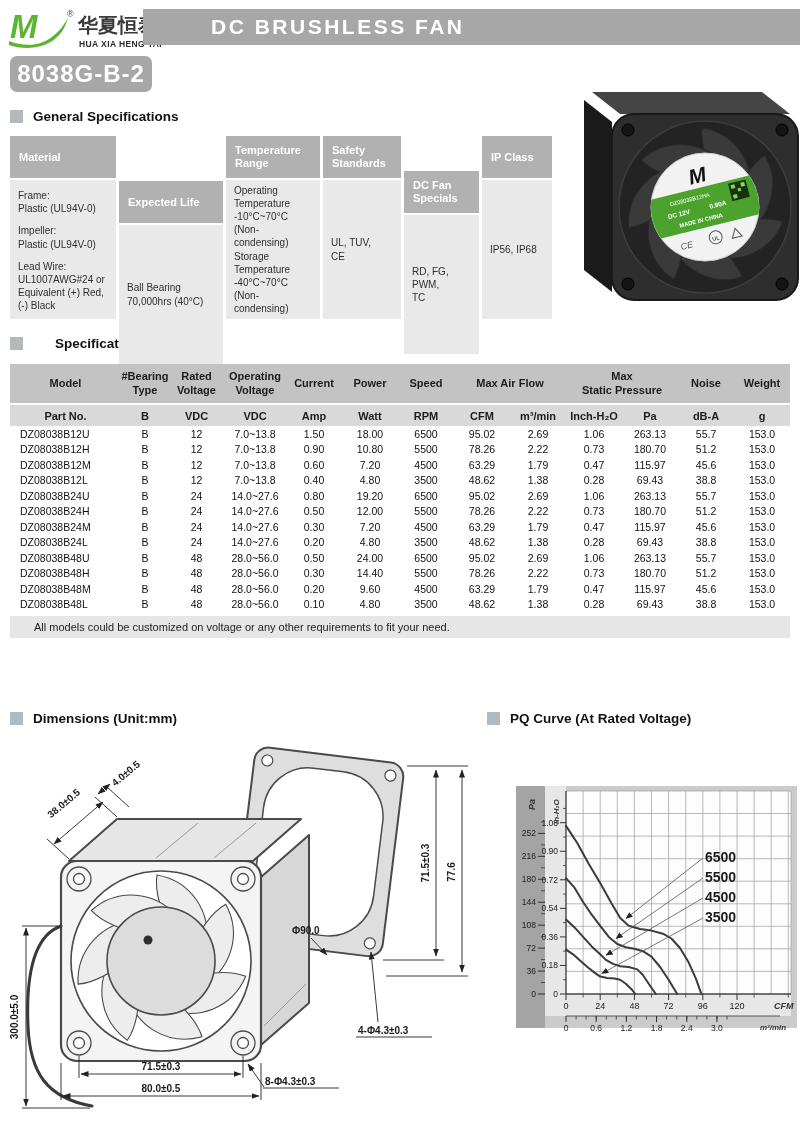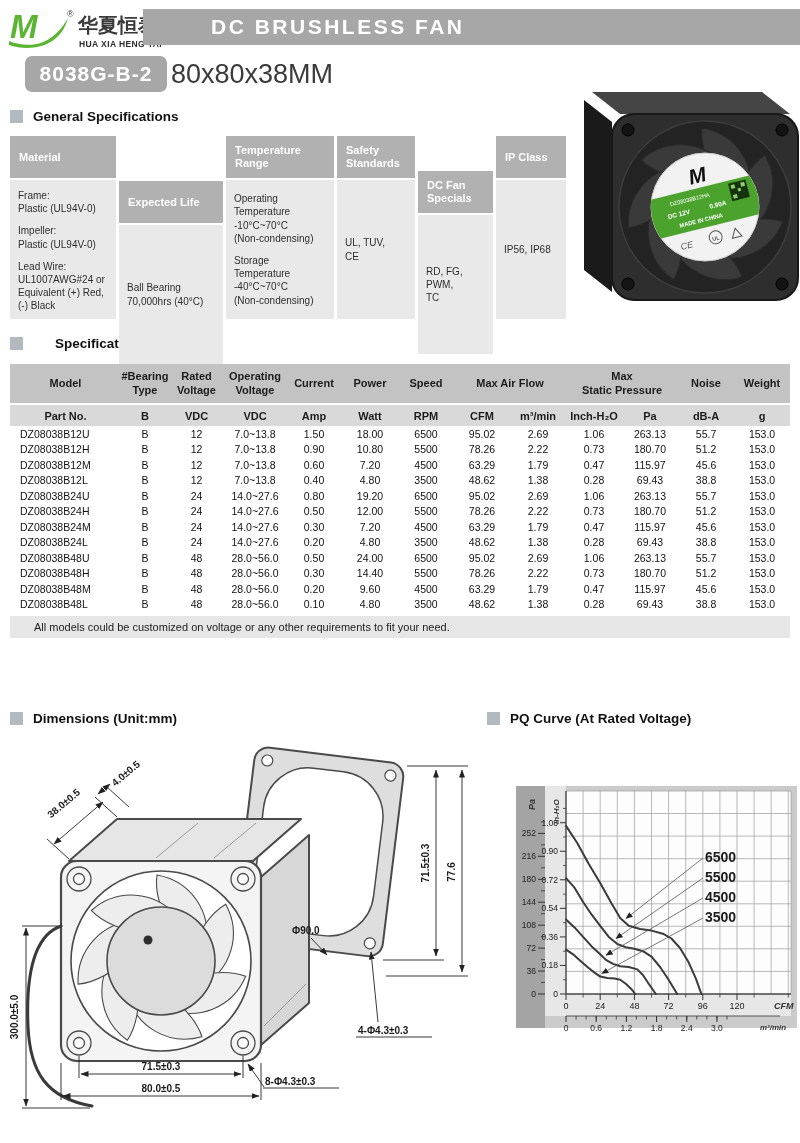--- a/index.html
+++ b/index.html
@@ -5,22 +5,22 @@
   * { margin:0; padding:0; box-sizing:border-box; }
   html,body { background:#fff; }
   body { font-family:"Liberation Sans", sans-serif; }
   #page { position:relative; width:800px; height:1143px; background:#fff; overflow:hidden; }
 
   
   #logo { position:absolute; left:8px; top:4px; width:180px; height:52px; }
   #banner { position:absolute; left:143px; top:9px; width:657px; height:36px; background:#a7a7a7;
             color:#fff; font-weight:bold; font-size:21px; letter-spacing:2.5px; line-height:36px; padding-left:68px; }
   #model-badge { position:absolute; left:10px; top:56px; width:142px; height:36px; background:#a7a7a7;
-            border-radius:7px; color:#fff; font-weight:bold; font-size:21px; letter-spacing:1px;
-            text-align:center; line-height:36px;margin-left:15px; }
+            border-radius:7px; color:#fff; font-weight:bold; font-size:24px; letter-spacing:1px;
+            text-align:center; line-height:36px; }
   #size-label { position:absolute; left:171px; top:56px; height:36px; line-height:37px; font-size:27px; color:#3b3b3b; }
 
   
   .sec { position:absolute; display:flex; align-items:center; gap:10px;text-align:right; }
   .sec .sq { width:13px; height:13px; background:#b2bac0; }
   .sec .t { font-weight:bold; font-size:13.5px; color:#111; }
   #sec-general { left:10px; top:109px; }
   #sec-specs   { left:10px; top:336px;gap:32px; }
   #sec-dims    { left:10px; top:711px; }
   #sec-pq      { left:487px; top:711px; }
@@ -64,21 +64,20 @@
 
   <svg id="logo" viewBox="0 0 180 52">
     <text x="2" y="34" font-size="33" font-weight="bold" font-style="italic" fill="#5cb531">M</text>
     <path d="M1 37 C 22 45, 44 42, 60 14 C 52 44, 22 48, 1 41 Z" fill="#5cb531"></path>
     <text x="59" y="13" font-size="9" fill="#444">®</text>
     <text x="70" y="28" font-size="20" font-weight="bold" fill="#3a3a3a">华夏恒泰</text>
     <text x="71" y="43" font-size="8.5" font-weight="bold" letter-spacing="0.4" fill="#2c2c2c">HUA XIA HENG TAI</text>
   </svg>
   <div id="banner">DC BRUSHLESS FAN</div>
   <div id="model-badge">8038G-B-2</div>
-  <div id="size-label">80x80x38MM</div>
 
   <div class="sec" id="sec-general">
     <div class="sq"></div>
     <div class="t">General Specifications</div>
   </div>
   <div class="sec" id="sec-specs">
     <div class="sq"></div>
     <div class="t">Specifications</div>
   </div>
   <div class="sec" id="sec-dims">
@@ -106,21 +105,21 @@
           <div>(-) Black</div>
         </div>
       </div>
       <div class="gcol" style="width: 104px; margin-top: 45px;">
         <div class="ghead">Expected Life</div>
         <div class="gbody mid">
           <div>Ball Bearing</div>
           <div>70,000hrs (40°C)</div>
         </div>
       </div>
-      <div class="gcol" style="width: 108px;">
+      <div class="gcol" style="width: 94px;">
         <div class="ghead">Temperature Range</div>
         <div class="gbody mid">
           <div>Operating</div>
           <div>Temperature</div>
           <div>-10°C~70°C</div>
           <div>(Non-condensing)</div>
           <div class="gap"></div>
           <div>Storage</div>
           <div>Temperature</div>
           <div>-40°C~70°C</div>

